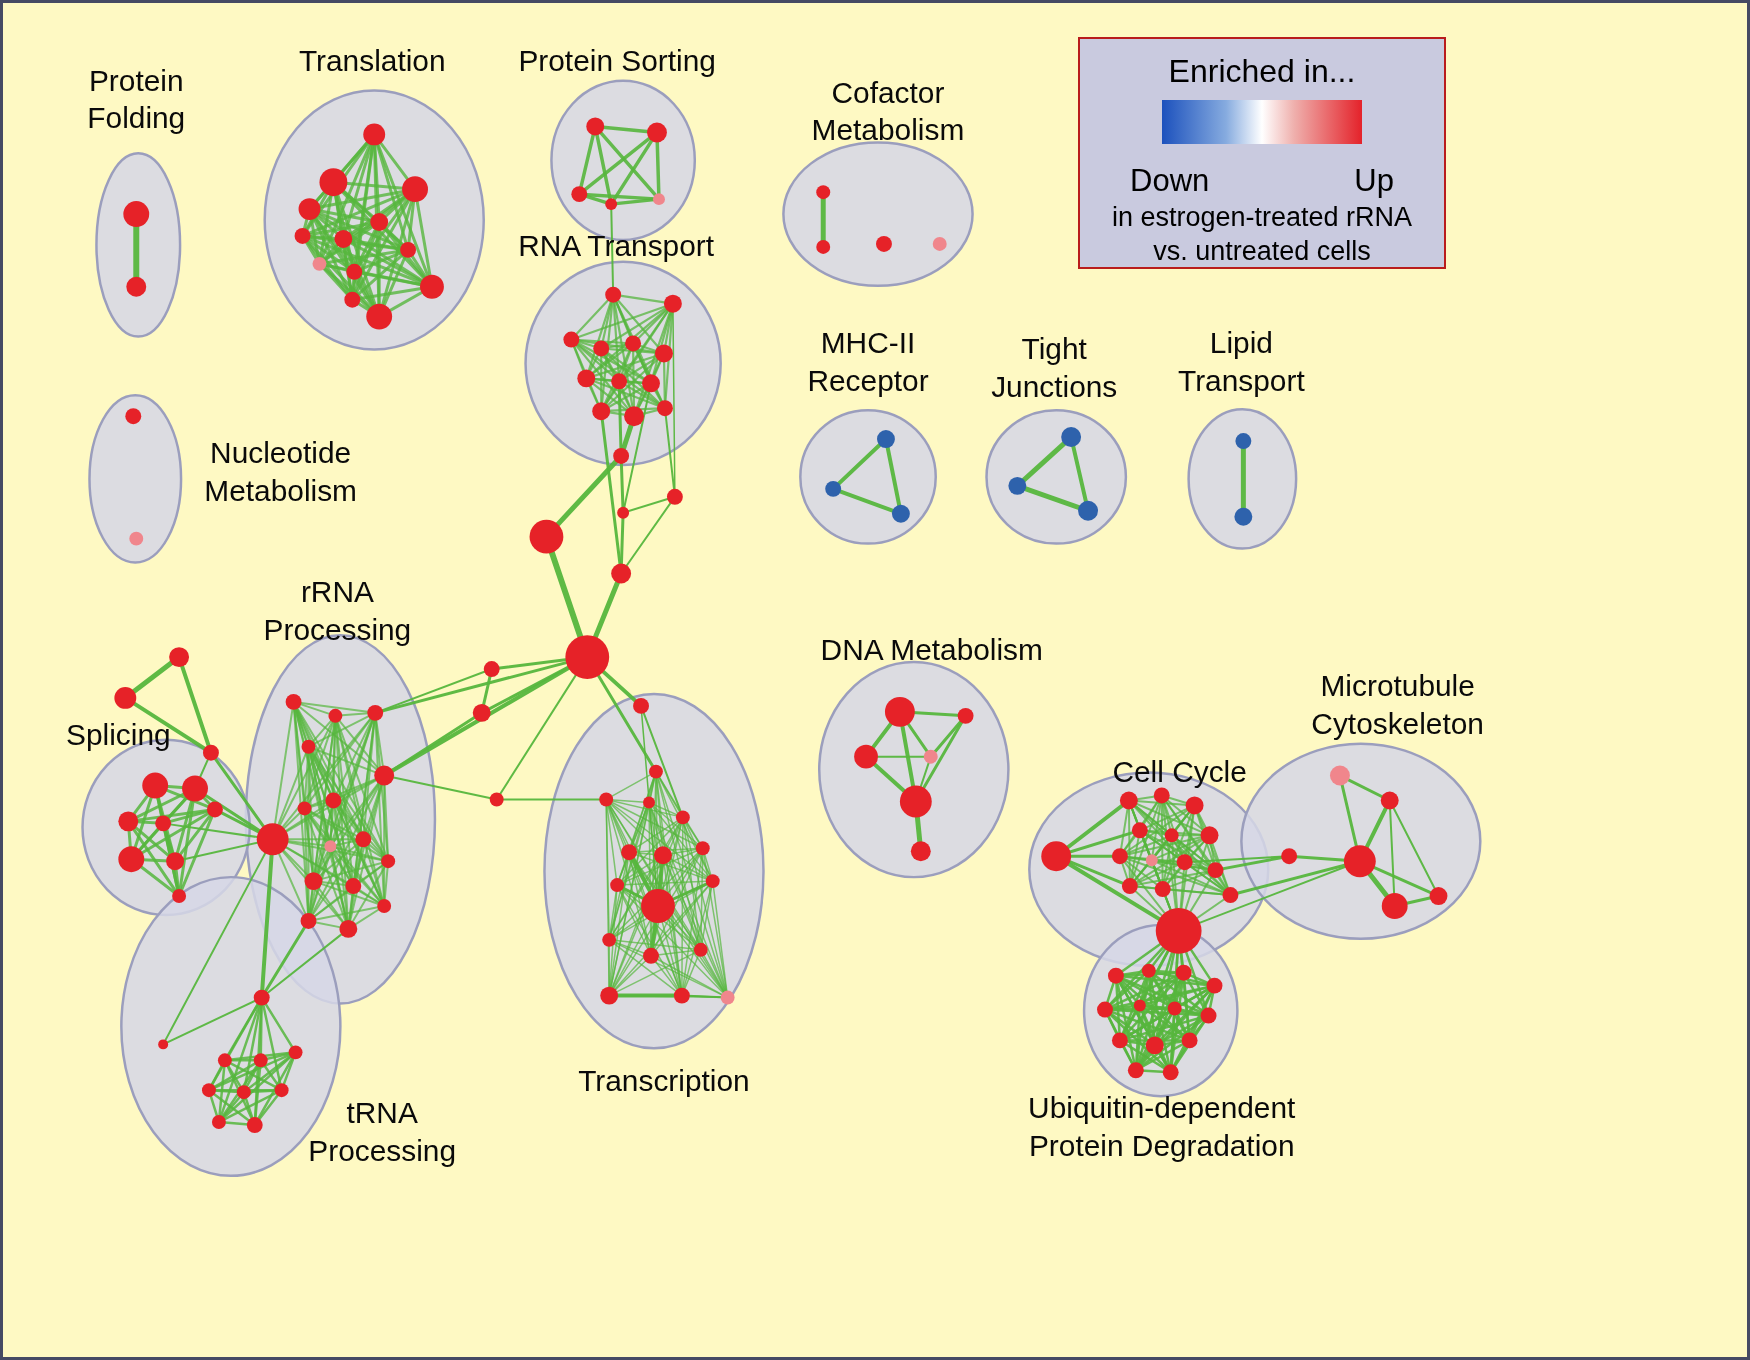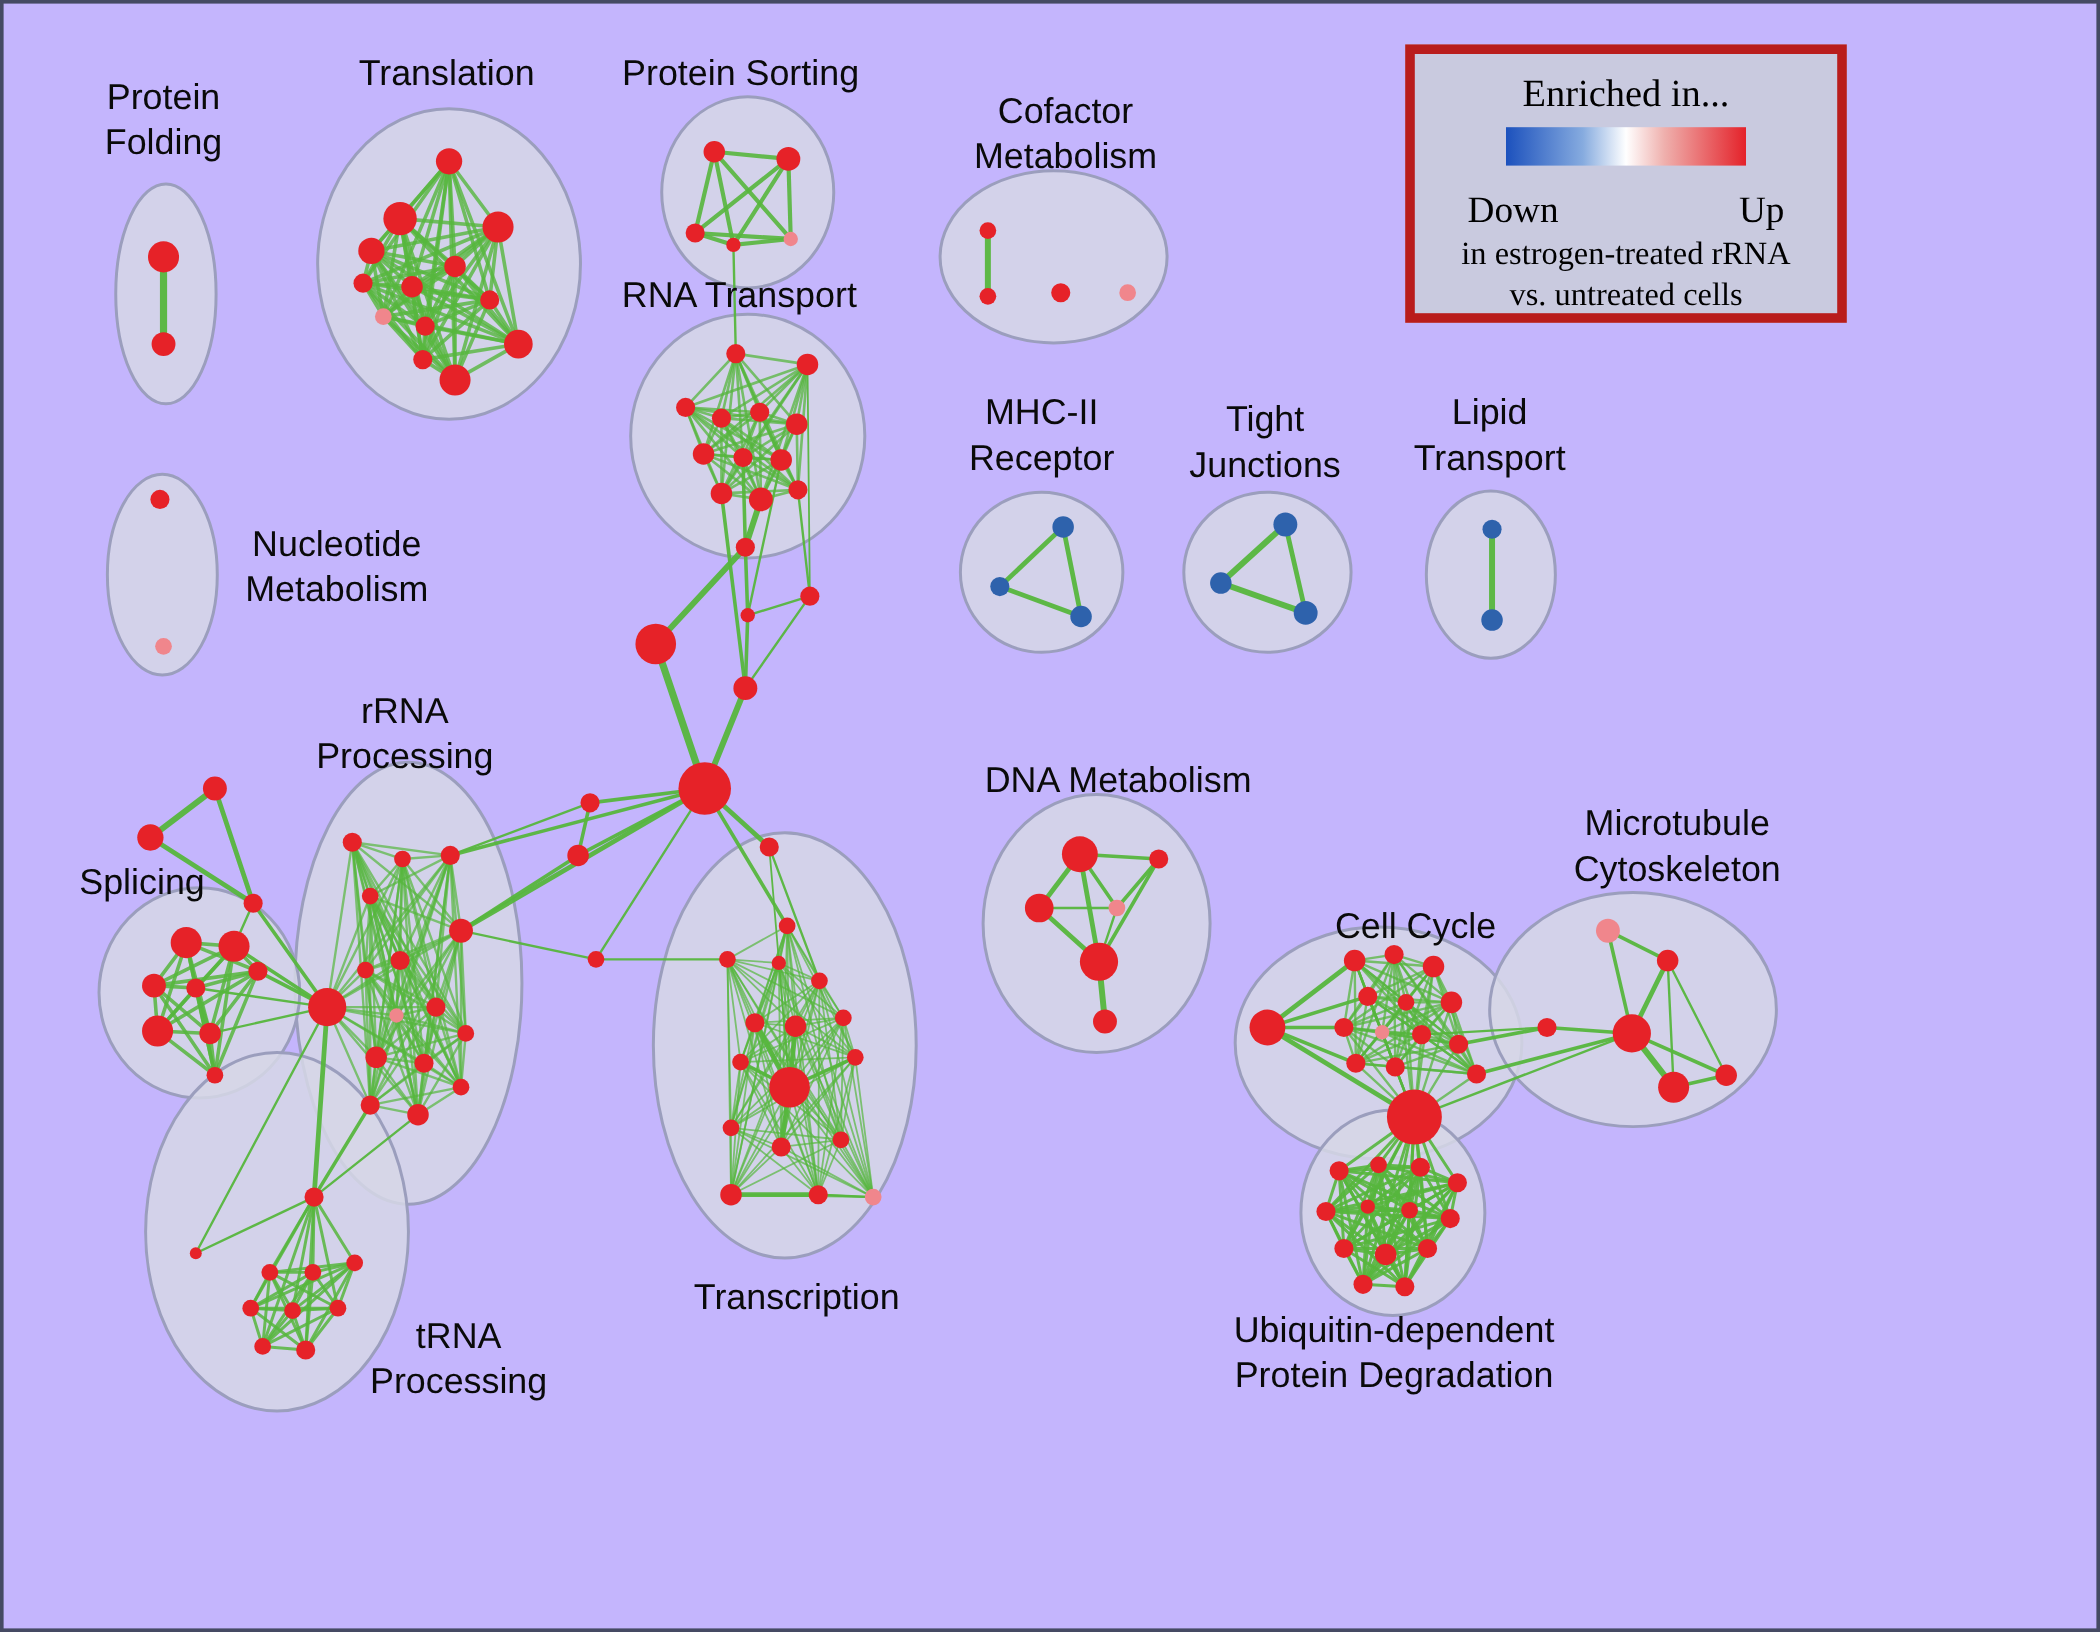--- a/index.html
+++ b/index.html
@@ -1,28 +1,28 @@
 <!DOCTYPE html>
 <html><head>
 <meta charset="utf-8">
 <style>
   html,body{margin:0;padding:0;background:#ffffff;}
   .page{
     position:relative;width:1750px;height:1360px;
-    background:#c4b5fd;border:3px solid #454a63;box-sizing:border-box;
+    background:#fef9c3;border:3px solid #454a63;box-sizing:border-box;
     font-family:"Liberation Sans",sans-serif;overflow:hidden;
   }
   .network-svg{position:absolute;left:0;top:0;width:100%;height:100%;}
   .cluster{fill:#d6d7e6;fill-opacity:0.85;stroke:#9b9ebd;stroke-width:2.5;}
   .cluster-label{font-size:30px;fill:#0a0a0a;text-anchor:middle;}
   .edge{stroke:#56b63d;stroke-linecap:round;}
   .legend{
-    position:absolute;left:1168px;top:34px;width:368px;height:232px;
-    background:#c9cadf;border:8px solid #b91c1c;box-sizing:border-box;
-    display:flex;flex-direction:column;align-items:center;padding-top:14px;font-family:Liberation Serif, serif;
+    position:absolute;left:1075px;top:34px;width:368px;height:232px;
+    background:#c9cadf;border:2px solid #b91c1c;box-sizing:border-box;
+    display:flex;flex-direction:column;align-items:center;padding-top:14px;
   }
   .legend-title{font-size:32px;color:#000;}
   .legend-bar{
     width:200px;height:50px;margin-top:10px;
     background:linear-gradient(90deg,#1c51bd 0%,#86abdf 32%,#ffffff 50%,#efb0ad 66%,#e4222a 100%);
   }
   .legend-ends{width:264px;display:flex;justify-content:space-between;font-size:31px;color:#000;margin-top:19px;}
   .legend-sub{font-size:27px;color:#000;margin-top:3px;}
 </style>
 </head>

